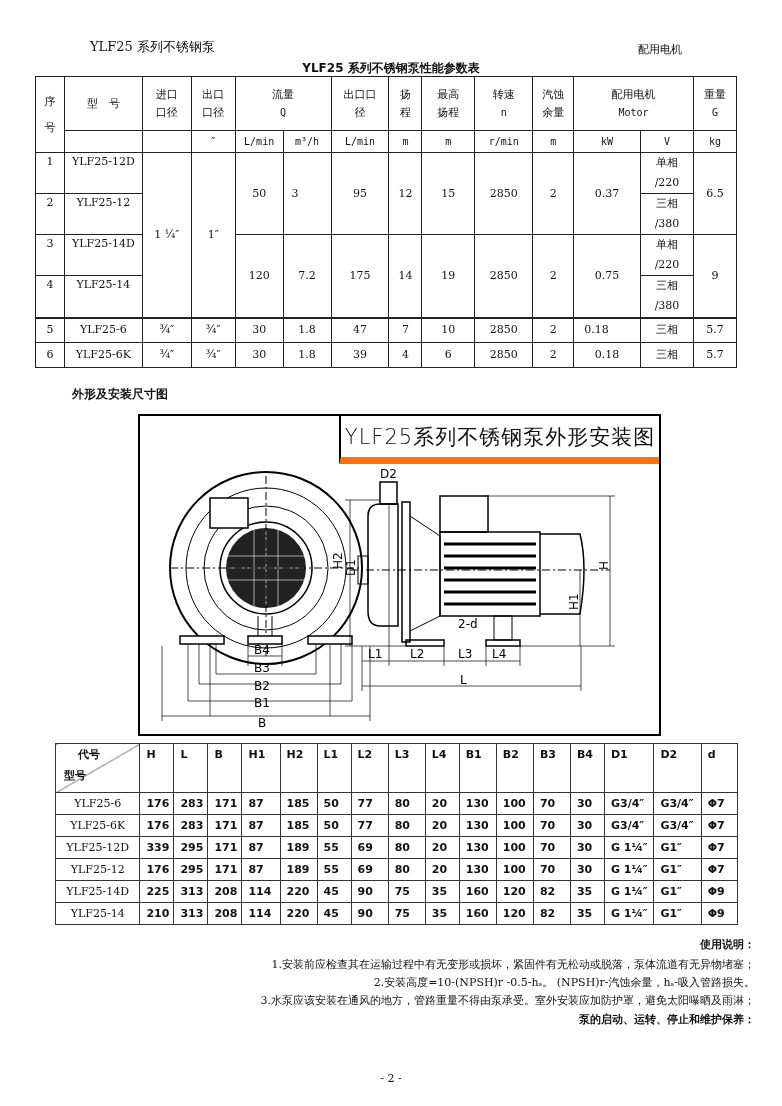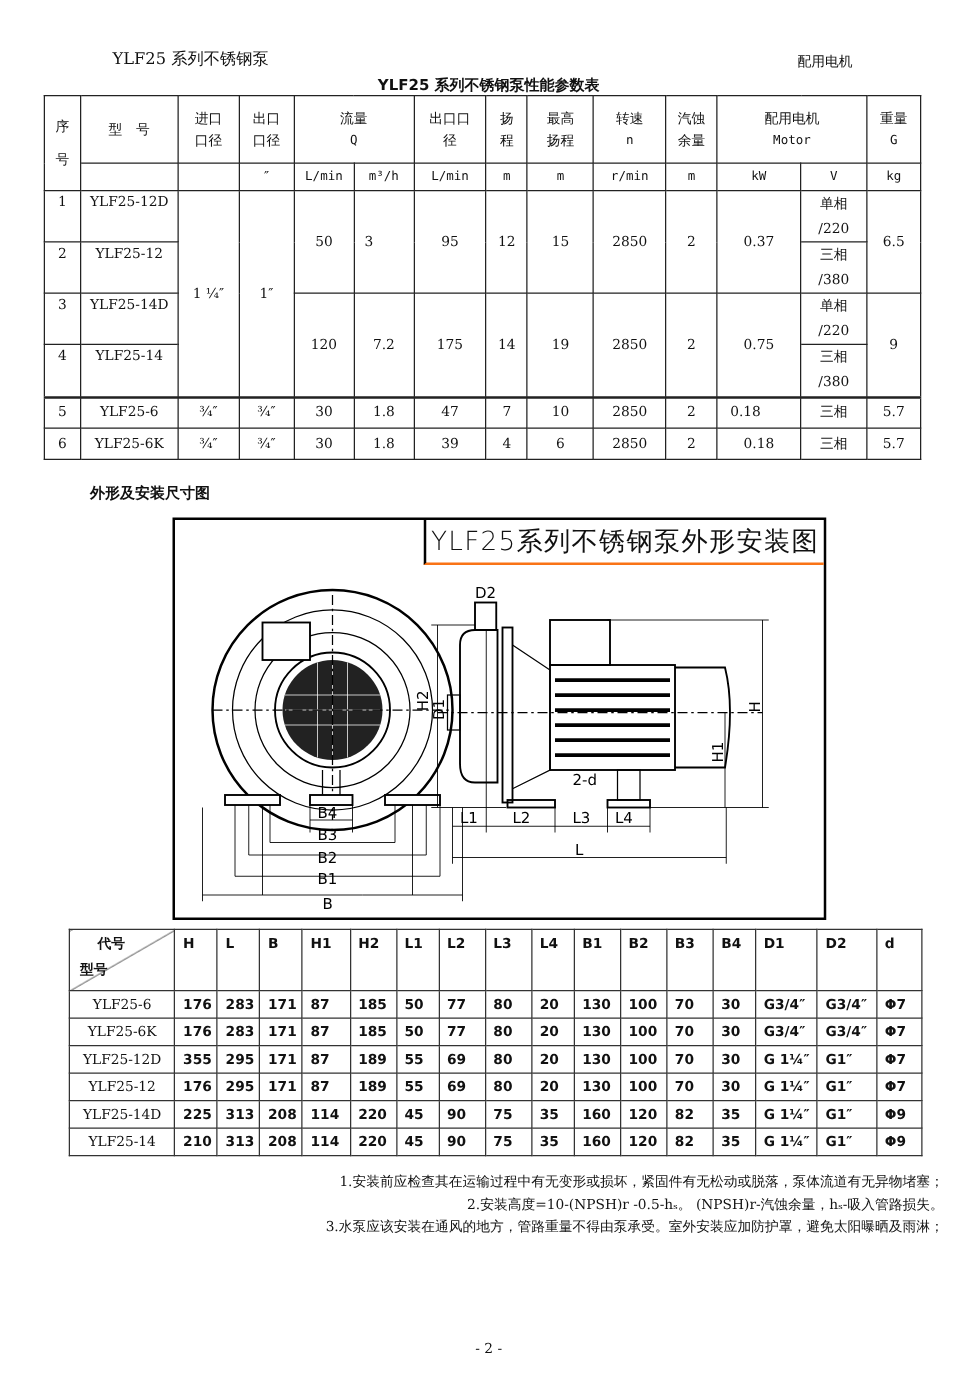--- a/index.html
+++ b/index.html
@@ -179,21 +179,21 @@
     <td>0.18</td>
     <td>三相</td>
     <td>5.7</td>
   </tr>
 </tbody>
   </table>
 
 <div class="abs sec-title">外形及安装尺寸图</div>
 
 <div id="drawing">
-  <div style="position:absolute;right:0;top:0;width:320px;height:36px;border-left:2px solid #000;border-bottom:2px solid #f97316;box-sizing:border-box;display:flex;align-items:center;justify-content:center;font-family:'DejaVu Sans','Liberation Sans',sans-serif;font-size:21px;font-weight:300;letter-spacing:1px;">
+  <div style="position:absolute;right:0;top:0;width:320px;height:48px;border-left:2px solid #000;border-bottom:7px solid #f97316;box-sizing:border-box;display:flex;align-items:center;justify-content:center;font-family:'DejaVu Sans','Liberation Sans',sans-serif;font-size:21px;font-weight:300;letter-spacing:1px;">
     <span>YLF25系列不锈钢泵外形安装图</span>
   </div>
   <svg width="519" height="318" viewBox="0 0 519 318" style="position:absolute;left:0;top:0" font-family="DejaVu Sans, sans-serif" font-size="11" fill="none" stroke="#000" stroke-width="1">
 
     <g>
       <circle cx="126" cy="152" r="96" stroke-width="2"></circle>
       <circle cx="126" cy="152" r="80"></circle>
       <circle cx="126" cy="152" r="62"></circle>
       <circle cx="126" cy="152" r="46" stroke-width="1.5"></circle>
       <circle cx="126" cy="152" r="40" fill="#222" stroke="none"></circle>
@@ -375,21 +375,21 @@
         <td>130</td>
         <td>100</td>
         <td>70</td>
         <td>30</td>
         <td>G3/4″</td>
         <td>G3/4″</td>
         <td>Φ7</td>
       </tr>
       <tr>
         <td class="model">YLF25-12D</td>
-        <td>355</td>
+        <td>339</td>
         <td>295</td>
         <td>171</td>
         <td>87</td>
         <td>189</td>
         <td>55</td>
         <td>69</td>
         <td>80</td>
         <td>20</td>
         <td>130</td>
         <td>100</td>
@@ -453,18 +453,20 @@
         <td>82</td>
         <td>35</td>
         <td>G 1¼″</td>
         <td>G1″</td>
         <td>Φ9</td>
       </tr>
     </tbody>
 </table>
 
 <div class="abs notes">
+  <div class="b">使用说明：</div>
   <div class="item" style="margin-left:6px"><span class="n">1.</span><span>安装前应检查其在运输过程中有无变形或损坏，紧固件有无松动或脱落，泵体流道有无异物堵塞；</span></div>
   <div class="item" style="margin-left:6px"><span class="n">2.</span><span>安装高度=10-(NPSH)r -0.5-hₛ。 (NPSH)r-汽蚀余量，hₛ-吸入管路损失。</span></div>
   <div class="item" style="margin-left:6px"><span class="n">3.</span><span>水泵应该安装在通风的地方，管路重量不得由泵承受。室外安装应加防护罩，避免太阳曝晒及雨淋；</span></div>
+  <div class="b" style="margin-top:2px">泵的启动、运转、停止和维护保养：</div>
 </div>
 
 <div class="abs pageno">- 2 -</div>
 
 </body></html>

